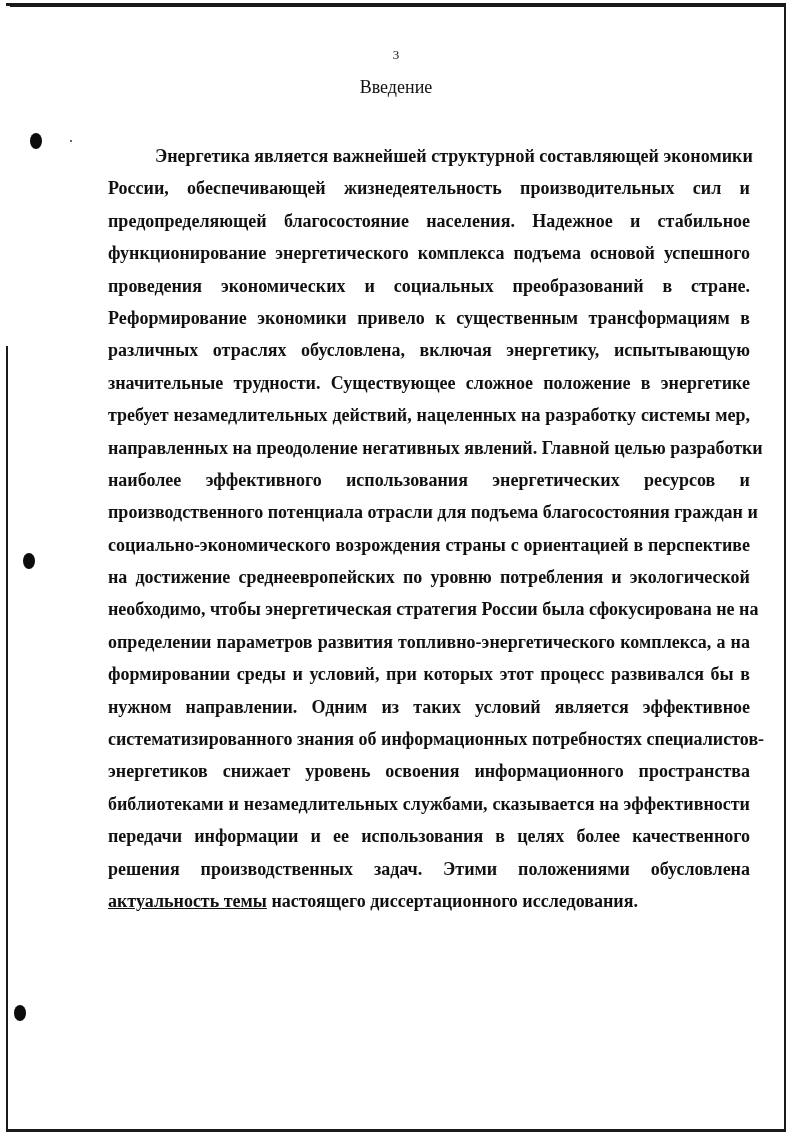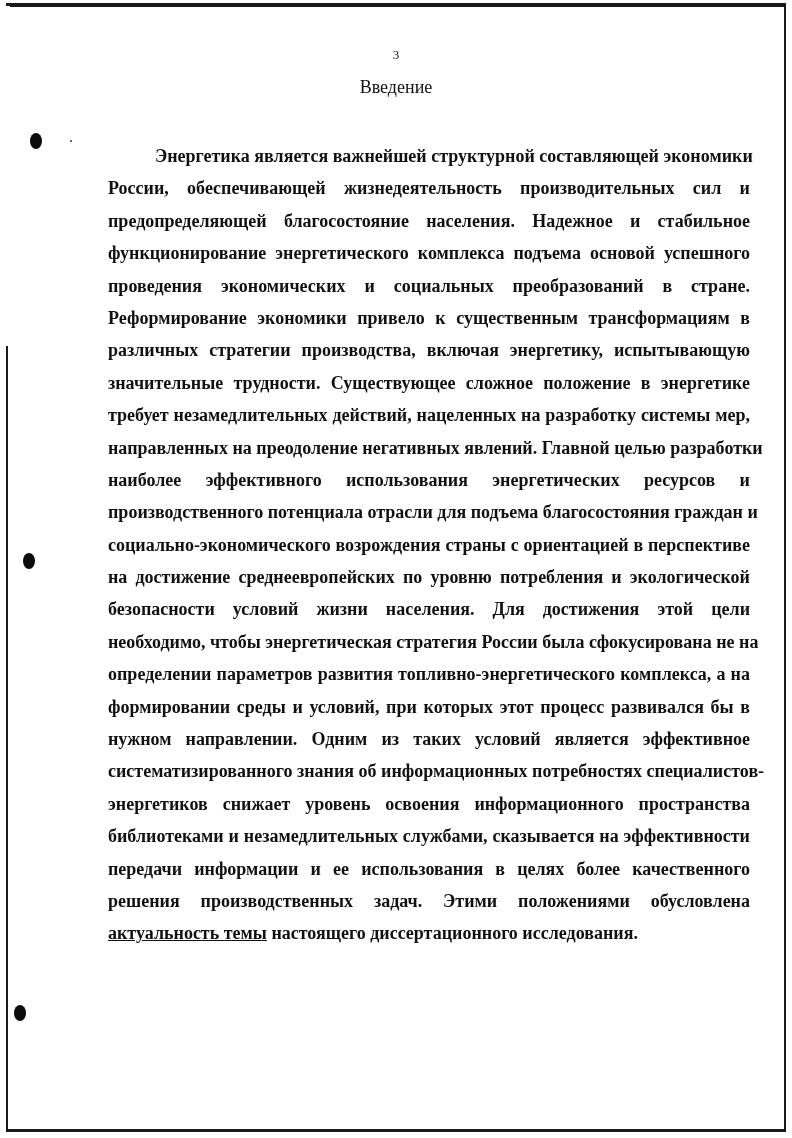--- a/index.html
+++ b/index.html
@@ -109,29 +109,28 @@
 <div class="page-number">3</div>
 <h1 class="heading">Введение</h1>
 
 <div class="body-text">
   <span class="line first">Энергетика является важнейшей структурной составляющей экономики</span>
   <span class="line">России, обеспечивающей жизнедеятельность производительных сил и</span>
   <span class="line">предопределяющей благосостояние населения. Надежное и стабильное</span>
   <span class="line">функционирование энергетического комплекса подъема основой успешного</span>
   <span class="line">проведения экономических и социальных преобразований в стране.</span>
   <span class="line">Реформирование экономики привело к существенным трансформациям в</span>
-  <span class="line">различных стратегии производства, включая энергетику, испытывающую</span>
+  <span class="line">различных отраслях обусловлена, включая энергетику, испытывающую</span>
   <span class="line">значительные трудности. Существующее сложное положение в энергетике</span>
   <span class="line">требует незамедлительных действий, нацеленных на разработку системы мер,</span>
   <span class="line">направленных на преодоление негативных явлений. Главной целью разработки</span>
   <span class="line">наиболее эффективного использования энергетических ресурсов и</span>
   <span class="line">производственного потенциала отрасли для подъема благосостояния граждан и</span>
   <span class="line">социально-экономического возрождения страны с ориентацией в перспективе</span>
   <span class="line">на достижение среднеевропейских по уровню потребления и экологической</span>
-  <span class="line">безопасности условий жизни населения. Для достижения этой цели</span>
   <span class="line">необходимо, чтобы энергетическая стратегия России была сфокусирована не на</span>
   <span class="line">определении параметров развития топливно-энергетического комплекса, а на</span>
   <span class="line">формировании среды и условий, при которых этот процесс развивался бы в</span>
   <span class="line">нужном направлении. Одним из таких условий является эффективное</span>
   <span class="line">систематизированного знания об информационных потребностях специалистов-</span>
   <span class="line">энергетиков снижает уровень освоения информационного пространства</span>
   <span class="line">библиотеками и незамедлительных службами, сказывается на эффективности</span>
   <span class="line">передачи информации и ее использования в целях более качественного</span>
   <span class="line">решения производственных задач. Этими положениями обусловлена</span>
   <span class="line last"><span class="underline">актуальность темы</span><span> настоящего диссертационного исследования.</span></span>

